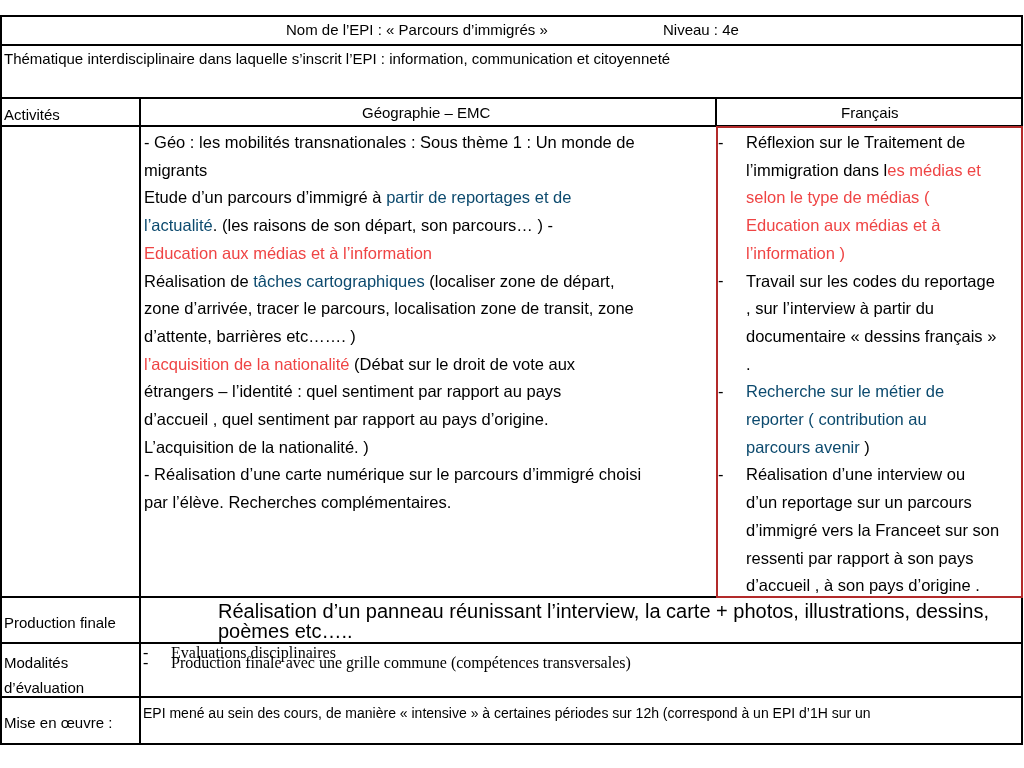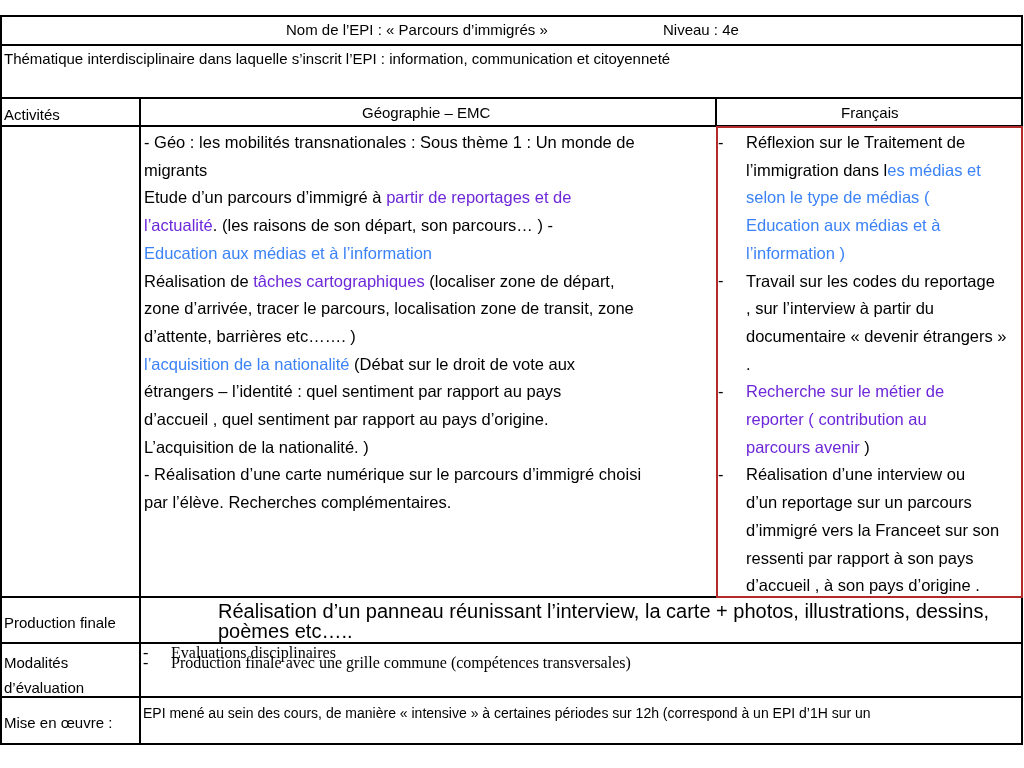--- a/index.html
+++ b/index.html
@@ -4,22 +4,22 @@
 <style>
   html, body { margin:0; padding:0; background:#ffffff; }
   body { width:1024px; height:768px; position:relative; overflow:hidden;
          font-family:"Liberation Sans", sans-serif; color:#000; }
   .cell { position:absolute; box-sizing:border-box; }
   .hline { position:absolute; height:2px; background:#000; }
   .vline { position:absolute; width:2px; background:#000; }
   .t { font-size:15px; line-height:20px; }
   .big { font-size:16.5px; line-height:27.7px; }
   .b { font-weight:normal; }
-  .red { color:#3b82f6; }
-  .dred { color:#6d28d9; }
+  .red { color:#ef4444; }
+  .dred { color:#0c4a6e; }
   .redbox { position:absolute; left:716px; top:126px; width:307px; height:472px;
             border:2px solid #b22a2a; box-sizing:border-box; }
 </style>
 </head>
 <body>
 
 <div class="hline" style="left:0;top:15px;width:1023px;"></div>
 <div class="hline" style="left:0;top:44px;width:1023px;"></div>
 <div class="hline" style="left:0;top:97px;width:1023px;"></div>
 <div class="hline" style="left:0;top:125px;width:1023px;"></div>
@@ -65,21 +65,21 @@
   <div style="position:absolute;top:332px;">-</div>
 </div>
 <div class="cell big" style="left:746px;top:129px;width:276px;white-space:nowrap;">
   <div>Réflexion sur le Traitement de</div>
   <div><span>l’immigration dans l</span><span class="red">es médias et</span></div>
   <div class="red">selon le type de médias   (</div>
   <div class="b red">Education aux médias et à</div>
   <div class="b red">l’information )</div>
   <div>Travail sur les codes du reportage</div>
   <div>, sur l’interview à partir du</div>
-  <div>documentaire «  devenir étrangers »</div>
+  <div>documentaire «  dessins français »</div>
   <div>.</div>
   <div class="dred"> Recherche sur le métier de</div>
   <div><span class="dred">reporter  </span><span class="b dred">( contribution au</span></div>
   <div class="b"><span class="dred">parcours avenir</span><span>  )</span></div>
   <div>Réalisation d’une interview ou</div>
   <div>d’un reportage sur un parcours</div>
   <div>d’immigré vers la Franceet sur son</div>
   <div>ressenti par rapport à son pays</div>
   <div>d’accueil , à son pays d’origine .</div>
 </div>

